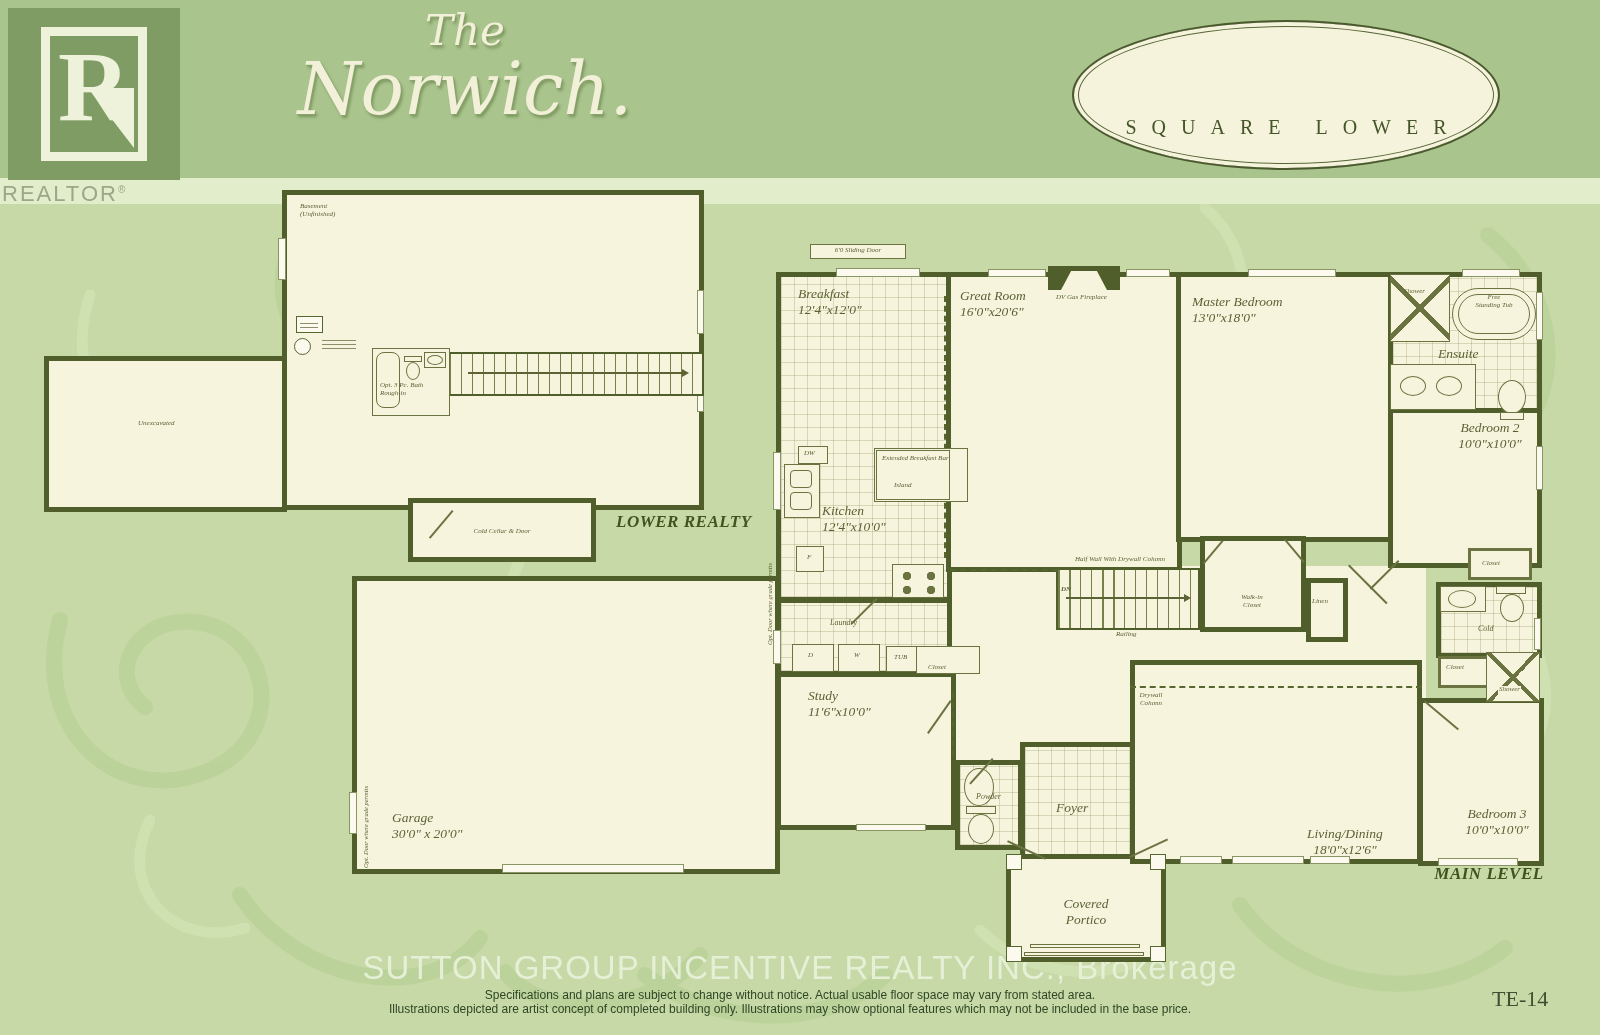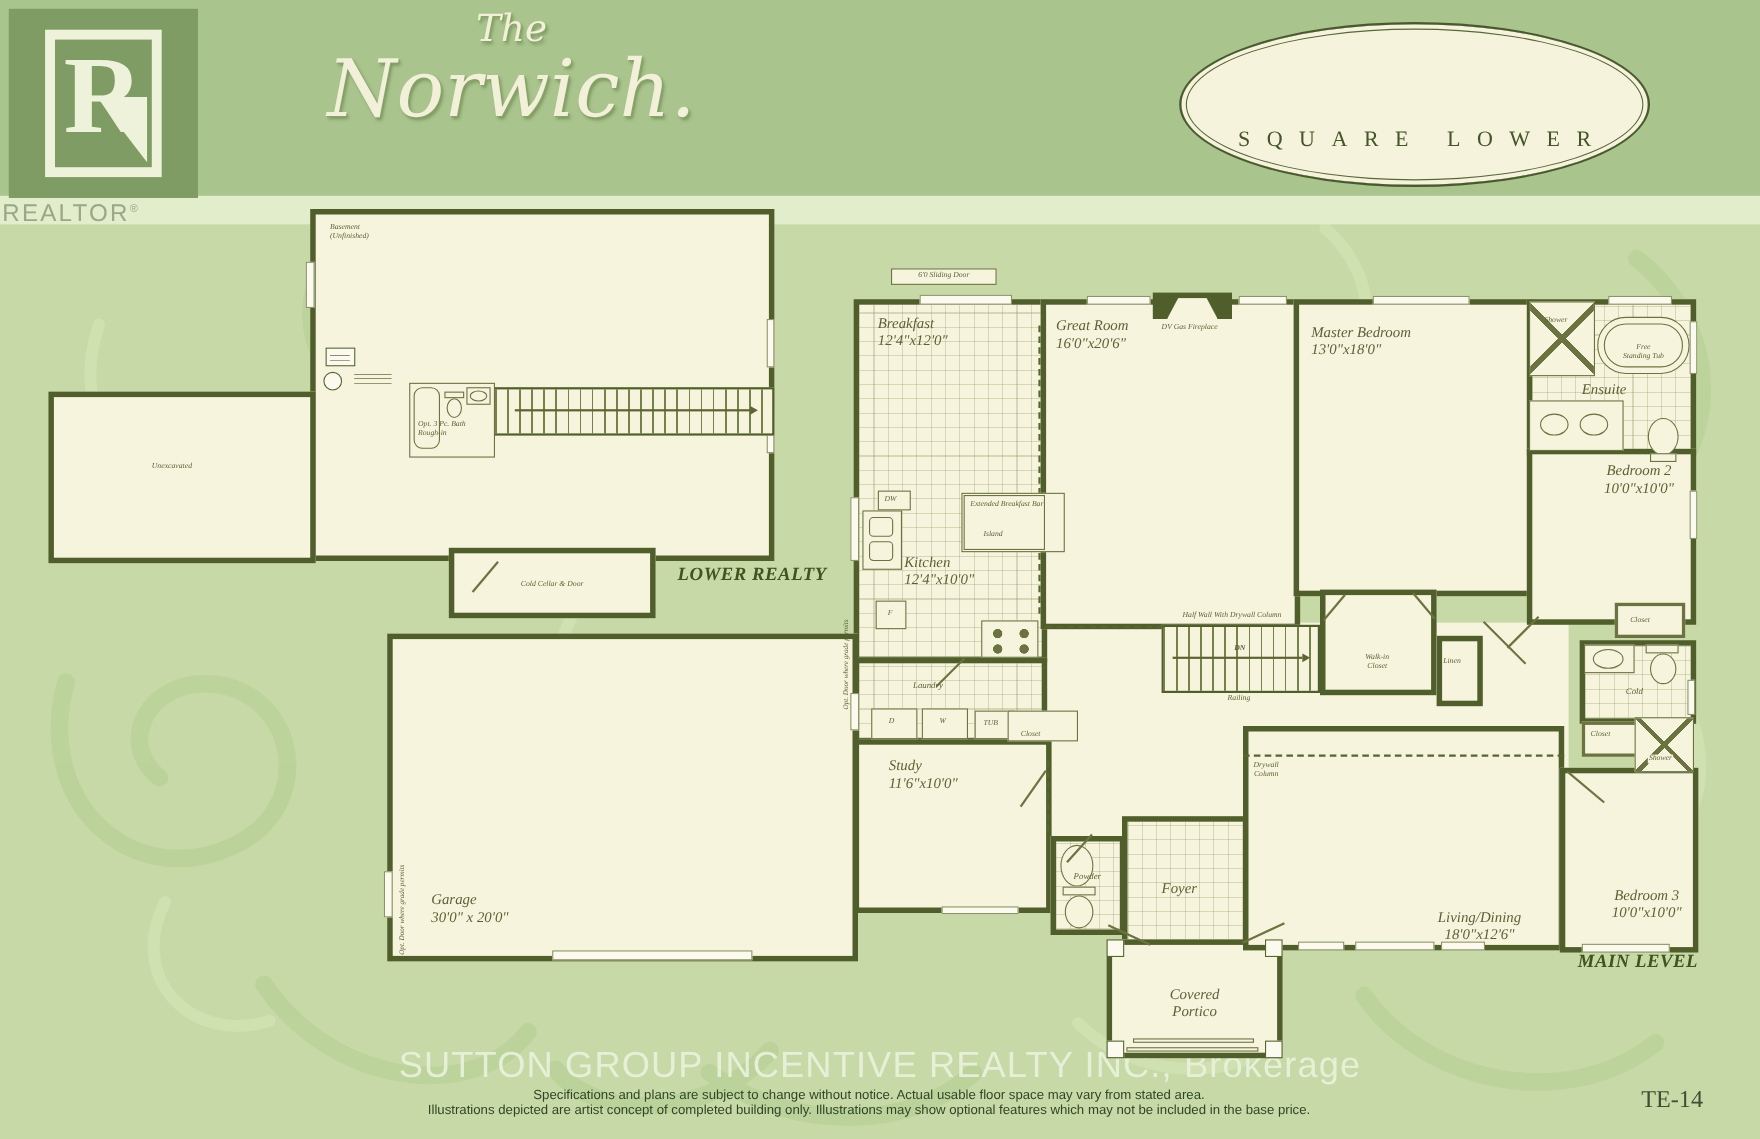--- a/index.html
+++ b/index.html
@@ -9,21 +9,21 @@
 .flourish{position:absolute;inset:0;z-index:0;pointer-events:none}
 .band{position:absolute;left:0;top:0;width:1600px;height:178px;background:#a9c48d;z-index:1}
 .strip{position:absolute;left:0;top:178px;width:1600px;height:26px;background:rgba(235,243,216,.75);z-index:1}
 .logo{position:absolute;left:8px;top:8px;width:172px;height:172px;background:#7e9c63;z-index:5;display:flex;align-items:center;justify-content:center}
 .logo-inner{width:106px;height:134px;border:9px solid #eef2da;position:relative;display:flex;justify-content:center}
 .logo-r{font:bold 100px "Liberation Serif",serif;color:#eef2da;line-height:1.02}
 .logo-tri{position:absolute;right:4px;bottom:4px;width:46px;height:60px;background:#eef2da;clip-path:polygon(0 0,100% 0,100% 100%)}
 .realtor-cap{position:absolute;left:2px;top:181px;width:220px;font:22px "Liberation Sans",sans-serif;color:#98a889;letter-spacing:2px;z-index:5}
 .realtor-cap sup{font-size:10px}
 .title{position:absolute;left:250px;top:6px;width:430px;text-align:center;color:#f2f0d8;z-index:5;font-family:"DejaVu Serif",serif;font-style:italic;text-shadow:1px 1px 0 #87a469,2px 3px 3px rgba(70,90,40,.45)}
-.title .t1{font-size:34px}
+.title .t1{font-size:42px}
 .title .t2{font-size:72px;line-height:.95}
 .badge{position:absolute;left:1072px;top:20px;width:428px;height:150px;z-index:5}
 .badge-o{position:absolute;inset:0;border:2px solid #4a5a2e;border-radius:50%;background:#f6f3dc;box-shadow:inset 0 0 0 4px #f6f3dc,inset 0 0 0 5px #58683a}
 .badge-num{position:absolute;top:10px;width:100%;text-align:center;font:bold 66px "Liberation Serif",serif;color:#44552a;letter-spacing:3px;z-index:1}
 .badge-cap{position:absolute;top:96px;width:100%;text-align:center;font:20px "Liberation Serif",serif;color:#44552a;letter-spacing:15px;text-indent:15px;z-index:1}
 .room{position:absolute;background:#f7f4de;border:5px solid #4f5e2b;z-index:2}
 .openfloor{position:absolute;background:#f7f4de;border:none;z-index:1}
 .tile{background-image:repeating-linear-gradient(0deg,rgba(130,140,80,.28) 0 1px,transparent 1px 13px),repeating-linear-gradient(90deg,rgba(130,140,80,.28) 0 1px,transparent 1px 13px)}
 .thin{border-width:1.5px;border-color:#6b7440}
 .dash{border-style:dashed}
@@ -245,21 +245,21 @@
   <div class="rlbl" style="left:960px;top:288px">
     <span>Great Room</span>
     <span>16'0"x20'6"</span>
   </div>
   <div class="rlbl micro" style="left:1056px;top:294px">DV Gas Fireplace</div>
   <div class="rlbl" style="left:1192px;top:294px">
     <span>Master Bedroom</span>
     <span>13'0"x18'0"</span>
   </div>
   <div class="rlbl micro" style="left:1404px;top:288px">Shower</div>
-  <div class="rlbl micro ctr" style="left:1466px;top:312px;width:56px">
+  <div class="rlbl micro ctr" style="left:1466px;top:294px;width:56px">
     <span>Free</span>
     <span>Standing Tub</span>
   </div>
   <div class="rlbl" style="left:1438px;top:346px">Ensuite</div>
   <div class="rlbl ctr" style="left:1440px;top:420px;width:100px">
     <span>Bedroom 2</span>
     <span>10'0"x10'0"</span>
   </div>
   <div class="rlbl" style="left:822px;top:503px">
     <span>Kitchen</span>
@@ -276,21 +276,21 @@
   <div class="rlbl micro" style="left:928px;top:664px">Closet</div>
   <div class="rlbl" style="left:808px;top:688px">
     <span>Study</span>
     <span>11'6"x10'0"</span>
   </div>
   <div class="rlbl" style="left:392px;top:810px">
     <span>Garage</span>
     <span>30'0" x 20'0"</span>
   </div>
   <div class="rlbl micro" style="left:1075px;top:556px">Half Wall With Drywall Column</div>
-  <div class="rlbl micro" style="left:1122px;top:586px;font-weight:bold">DN</div>
+  <div class="rlbl micro" style="left:1061px;top:586px;font-weight:bold">DN</div>
   <div class="rlbl micro" style="left:1116px;top:631px">Railing</div>
   <div class="rlbl micro ctr" style="left:1222px;top:594px;width:60px">
     <span>Walk-in</span>
     <span>Closet</span>
   </div>
   <div class="rlbl micro" style="left:1312px;top:598px">Linen</div>
   <div class="rlbl micro ctr" style="left:1126px;top:692px;width:50px">
     <span>Drywall</span>
     <span>Column</span>
   </div>

